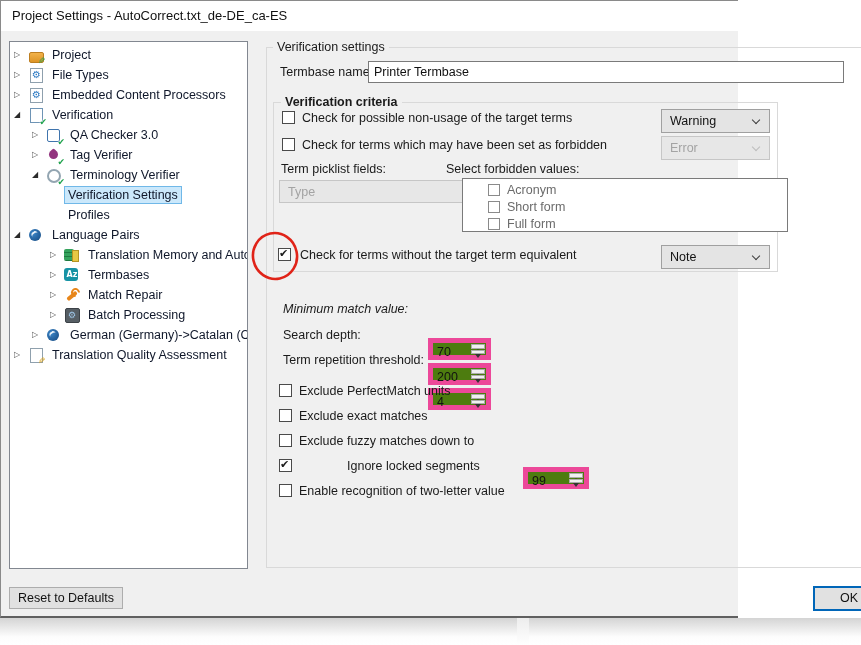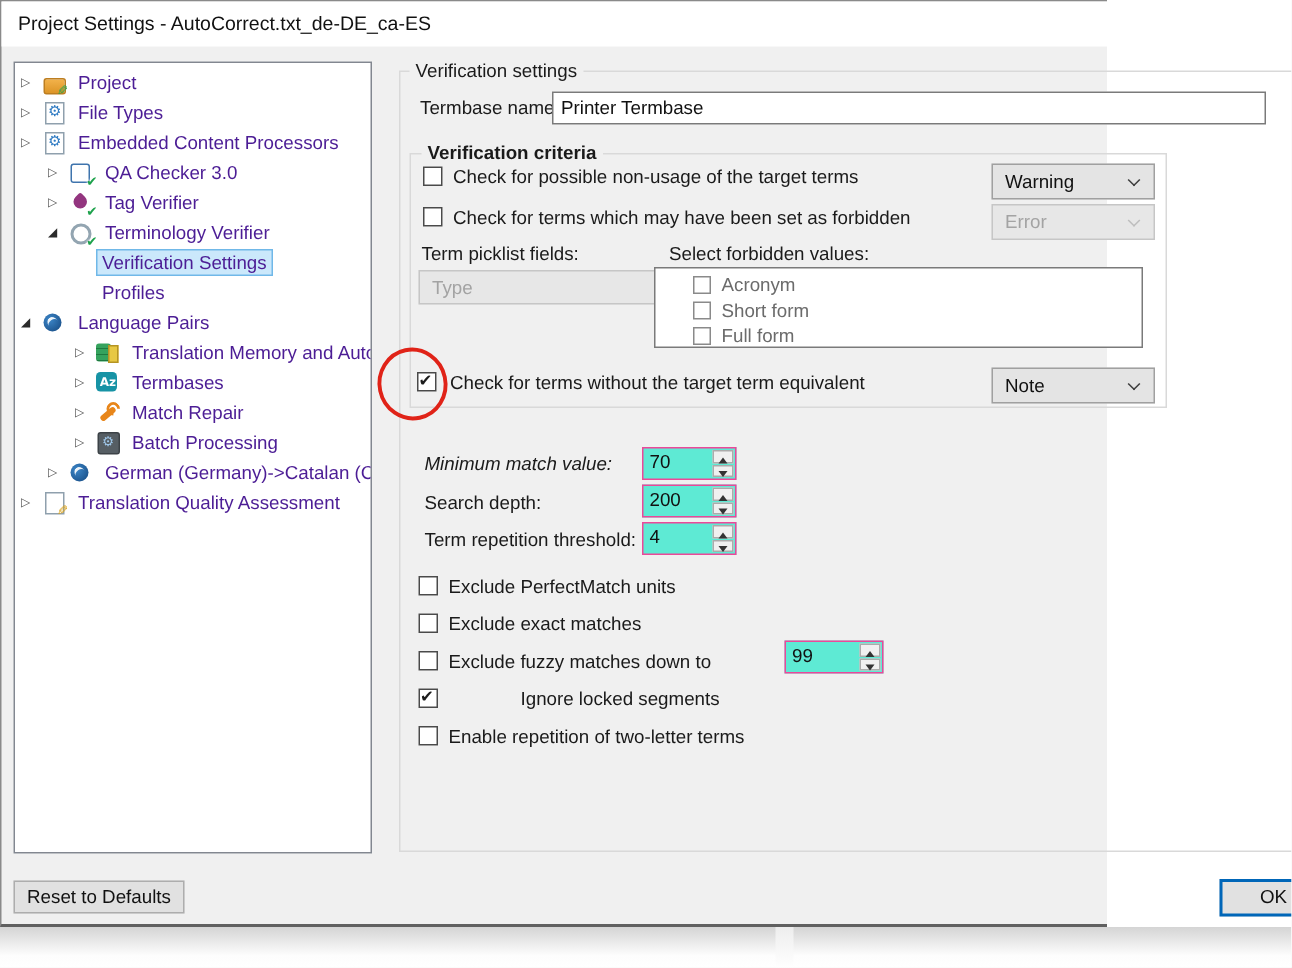--- a/index.html
+++ b/index.html
@@ -12,21 +12,21 @@
               font-size:13px; color:#111; line-height:30px; padding-left:11px; white-space:nowrap; }
 
   
   .tree { position:absolute; left:8px; top:40px; width:239px; height:528px; background:#fff;
           border:1px solid #828790; padding-top:3px; overflow:hidden; }
   .trow { display:flex; align-items:center; height:20px; padding-left:4px; white-space:nowrap; cursor:default; }
   .indent { flex:0 0 auto; height:1px; }
   .expander { flex:0 0 14px; width:14px; font-size:8px; color:#555; line-height:20px; font-family:"DejaVu Sans",sans-serif; }
   .expander.collapsed::before { content:"▷"; }
   .expander.expanded::before { content:"◢"; color:#2b2b2b; }
-  .tlabel { font-size:12.5px; color:#4c1d95; padding:1px 3px; border:1px solid transparent; }
+  .tlabel { font-size:12.5px; color:#0f172a; padding:1px 3px; border:1px solid transparent; }
   .tlabel.selected { background:#cbe8fb; border-color:#70b8e8; }
 
   .ticon { position:relative; flex:0 0 16px; width:16px; height:16px; margin-right:4px; font-family:"DejaVu Sans",sans-serif; }
   .chk-after::after, .i-verification::after, .i-qa::after, .i-tag::after, .i-terminology::after {
       content:"✔"; position:absolute; right:-3px; bottom:-4px; font-size:9px; font-weight:700; color:#1ea24c;
       text-shadow:0 0 2px #fff,0 0 2px #fff; }
   .i-project::before { content:""; position:absolute; left:1px; top:5px; width:13px; height:9px;
       background:linear-gradient(#f2b24a,#dd9527); border:1px solid #bd7e20; border-radius:2px; }
   .i-project::after { content:"✎"; position:absolute; right:-2px; bottom:-3px; font-size:9px; color:#2fa44e; transform:scaleX(-1); }
   .i-docgear::before { content:""; position:absolute; left:2px; top:1px; width:11px; height:13px; background:#fff; border:1px solid #8fa0ad; }
@@ -69,21 +69,21 @@
           border-right:1.6px solid #3c3c3c; border-bottom:1.6px solid #3c3c3c; transform:rotate(45deg); }
   .combo.disabled { background:#e7e7e7; border-color:#c6c6c6; }
   .combo.disabled .combo-text { color:#a3a3a3; }
   .combo.disabled .chev { border-color:#bdbdbd; }
 
   .listbox { position:absolute; background:#fff; border:1px solid #7a7a7a; padding:2px 0 0 4px; }
   .lrow { display:flex; align-items:center; height:17px; }
   .lcb { position:relative; width:12px; height:12px; background:#fff; border:1px solid #8a8a8a; margin-right:7px; flex:0 0 12px; }
   .llabel { font-size:12.5px; color:#6b6b6b; }
 
-  .spin { position:absolute; background:#5eead4; border:1px solid #ec4899; display:flex; }
+  .spin { position:absolute; background:#4d7c0f; border:5px solid #ec4899; display:flex;margin-top:40px; }
   .spin-val { flex:1; font-size:12.5px; color:#111; padding:2px 0 0 4px; }
   .spin-btns { display:flex; flex-direction:column; width:16px; flex:0 0 16px; padding:1px; gap:1px; }
   .sb { position:relative; flex:1; background:#f0f0f0; border:1px solid #ababab; }
   .sb::after { content:""; position:absolute; left:3px; border:3px solid transparent; }
   .sb.up::after { top:1px; border-bottom:4px solid #333; }
   .sb.dn::after { top:3px; border-top:4px solid #333; }
 
   .btn { position:absolute; background:#e1e1e1; border:1px solid #adadad; font-size:12.5px; color:#111;
          text-align:center; font-family:"Liberation Sans","DejaVu Sans",sans-serif; cursor:default; }
   .btn.default { border:2px solid #0066b8; }
@@ -121,20 +121,26 @@
           <span class="tlabel">File Types</span>
         </div>
 
         <div class="trow">
           <span class="indent" style="width: 0px;"></span>
           <span class="expander collapsed"></span>
           <span class="ticon i-docgear"></span>
           <span class="tlabel">Embedded Content Processors</span>
         </div>
 
+        <div class="trow">
+          <span class="indent" style="width: 0px;"></span>
+          <span class="expander expanded"></span>
+          <span class="ticon i-verification"></span>
+          <span class="tlabel">Verification</span>
+        </div>
 
         <div class="trow">
           <span class="indent" style="width: 18px;"></span>
           <span class="expander collapsed"></span>
           <span class="ticon i-qa"></span>
           <span class="tlabel">QA Checker 3.0</span>
         </div>
 
         <div class="trow">
           <span class="indent" style="width: 18px;"></span>
@@ -238,21 +244,21 @@
       <span class="chev"></span>
     </div>
 
     <span class="lbl" style="left:280px;top:161px;">Term picklist fields:</span>
     <div class="combo disabled" style="left:278px;top:179px;width:212px;height:23px;">
       <span class="combo-text">Type</span>
       <span class="chev"></span>
     </div>
 
     <span class="lbl" style="left:445px;top:161px;">Select forbidden values:</span>
-    <div class="listbox" style="left:435px;top:177px;width:326px;height:54px;padding-left:25px;">
+    <div class="listbox" style="left:461px;top:177px;width:326px;height:54px;padding-left:25px;">
 
         <div class="lrow">
           <span class="lcb"></span>
           <span class="llabel">Acronym</span>
         </div>
 
         <div class="lrow">
           <span class="lcb"></span>
           <span class="llabel">Short form</span>
         </div>
@@ -314,21 +320,21 @@
       <span class="spin-btns">
         <span class="sb up"></span>
         <span class="sb dn"></span>
       </span>
     </div>
 
     <span class="cb checked" style="left:278px;top:458px;"></span>
     <span class="lbl" style="left:298px;top:458px;margin-left:48px;">Ignore locked segments</span>
 
     <span class="cb" style="left:278px;top:483px;"></span>
-    <span class="lbl" style="left:298px;top:483px;">Enable repetition of two-letter terms</span>
+    <span class="lbl" style="left:298px;top:483px;">Enable recognition of two-letter value</span>
 
     <div class="btn" style="left:8px;top:586px;width:114px;height:22px;line-height:20px;">Reset to Defaults</div>
     <div class="btn default" style="left:812px;top:585px;width:72px;height:25px;line-height:20px;">OK</div>
   </div>
 
   <div class="shadow-strip"></div>
   <div class="shadow-seam"></div>
 </div>
 
 </body></html>

